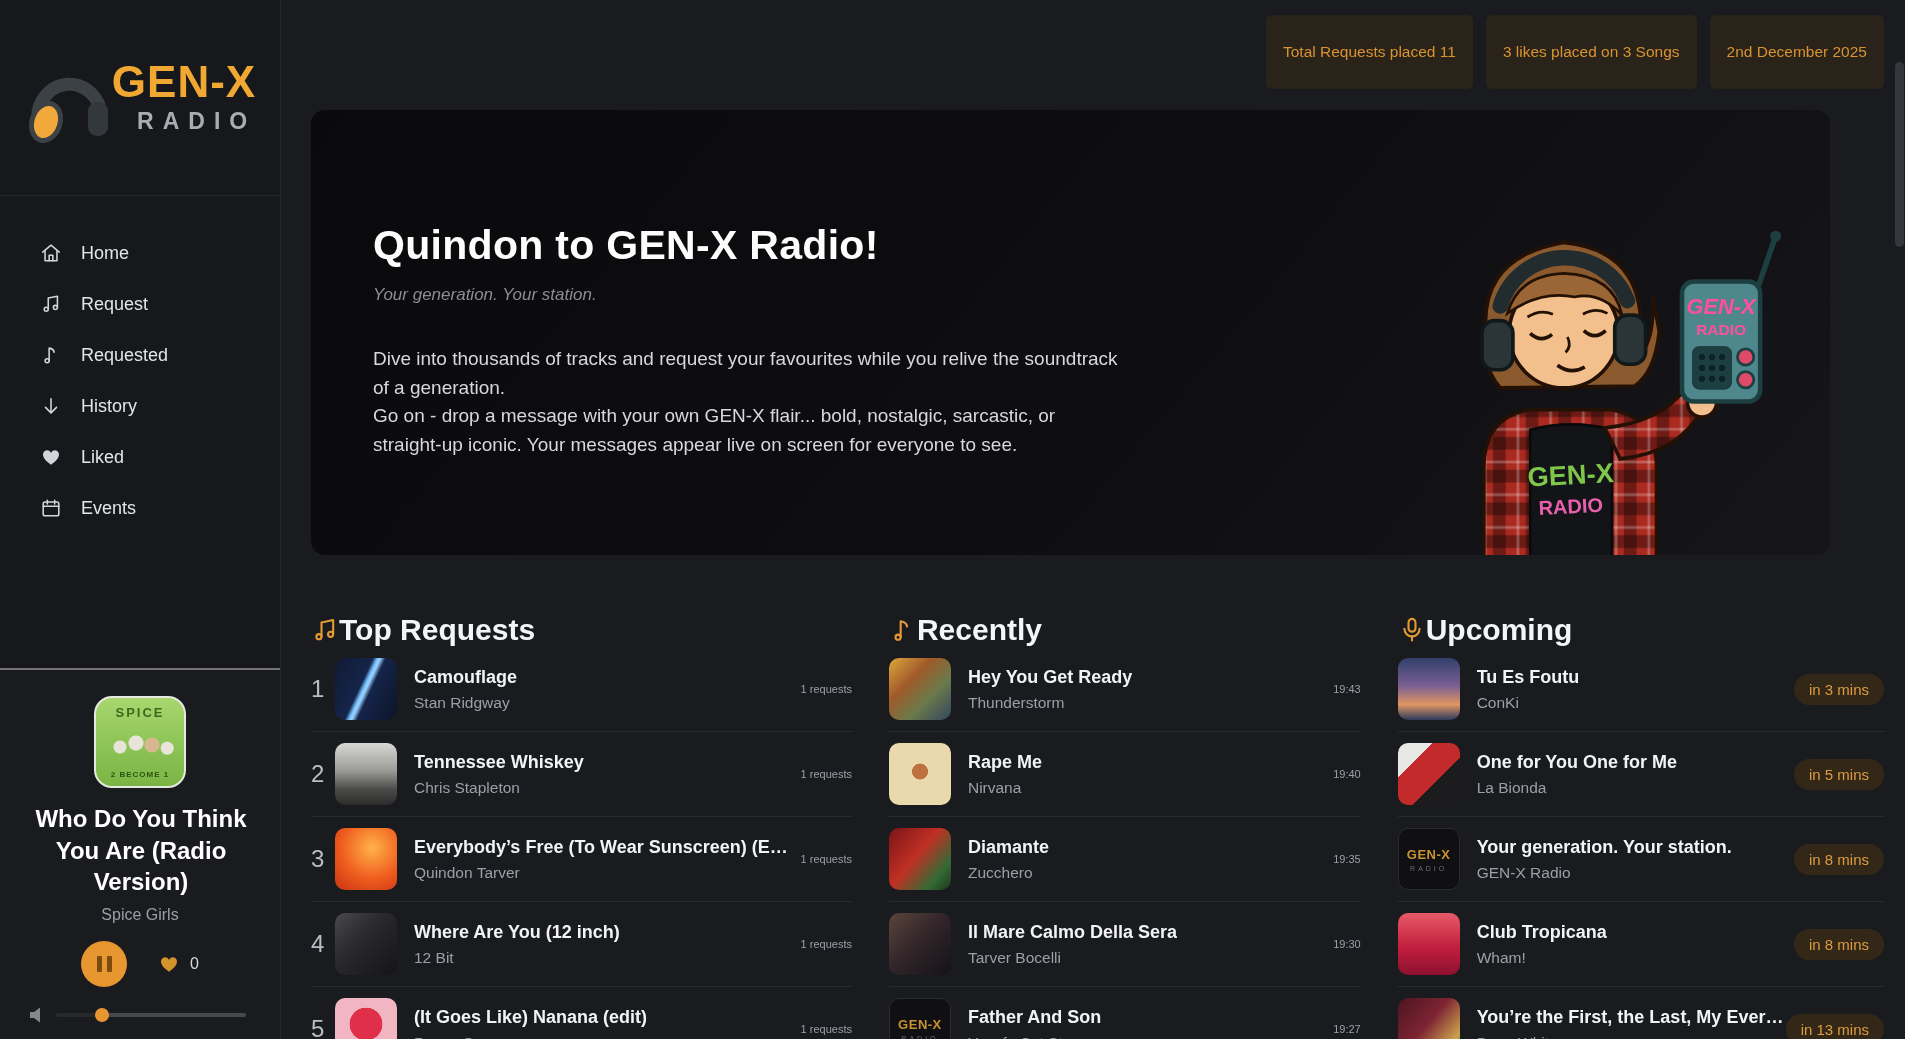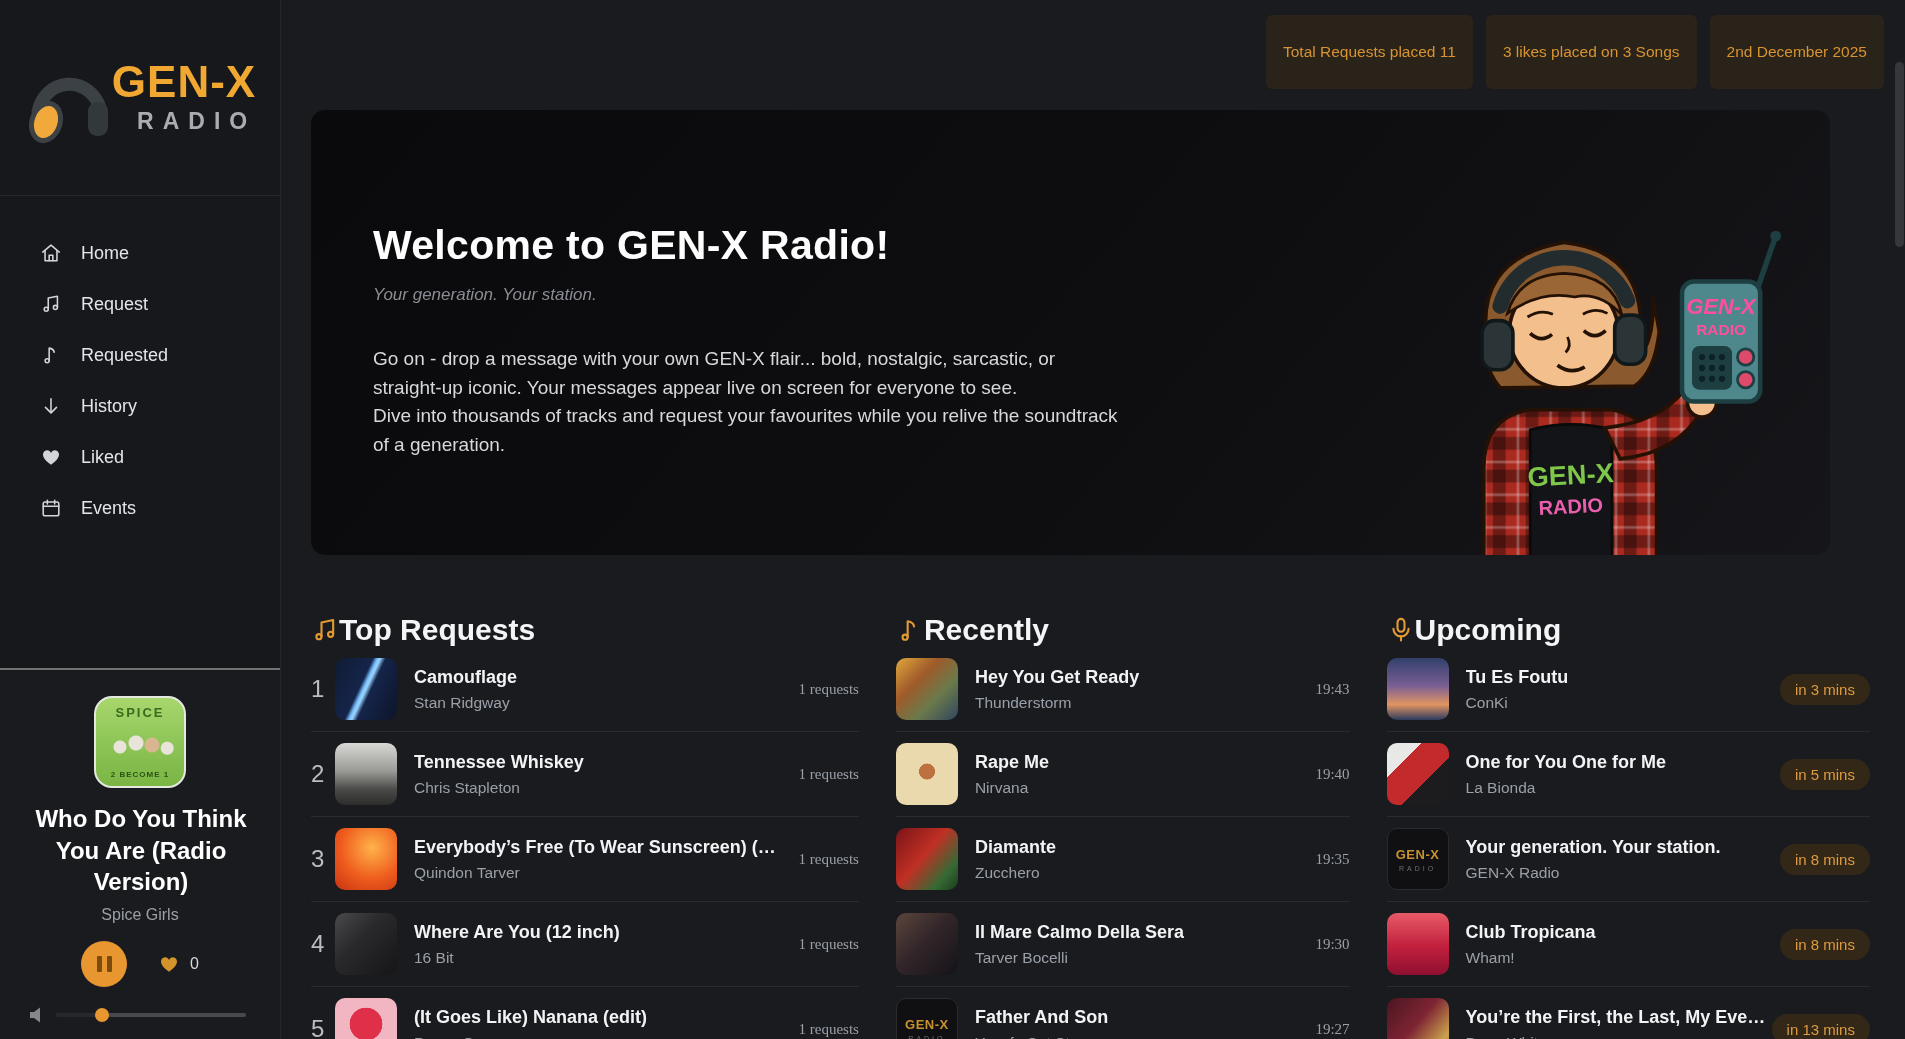--- a/index.html
+++ b/index.html
@@ -53,21 +53,21 @@
   .sec-head { display:flex; align-items:center; }
   .sec-head svg { width:28px; height:28px; }
   .sec-title { font-size:30px; font-weight:600; color:#f4f5f6; }
   .row { display:flex; align-items:center; padding:11px 0; border-bottom:1px solid rgba(255,255,255,0.07); cursor:pointer; }
   .row:last-child { border-bottom:none; }
   .rank { width:24px; font-size:24px; color:#b9bec5; flex-shrink:0; }
   .art { width:62px; height:62px; border-radius:10px; flex-shrink:0; }
   .row .txt { margin-left:17px; min-width:0; }
   .t-title { font-size:18px; font-weight:600; color:#f2f3f5; white-space:nowrap; overflow:hidden; text-overflow:ellipsis; }
   .t-artist { margin-top:6px; font-size:15.5px; color:#9aa0a8; }
-  .meta { margin-left:auto; padding-left:12px; font-size:15px; color:#9aa0a8; flex-shrink:0;font-family:Liberation Serif, serif; }
+  .meta { margin-left:auto; padding-left:12px; font-size:11px; color:#9aa0a8; flex-shrink:0; }
   .pill { margin-left:auto; flex-shrink:0; background:#332817; color:#de9b41; font-size:15px; padding:7px 15px; border-radius:18px; }
 
   
   .a-camouflage { background:linear-gradient(115deg,#101b33 0%,#15244a 42%,#79c2ff 47%,#9ad4ff 50%,#15244a 56%,#0c1428 100%); }
   .a-traveller  { background:linear-gradient(180deg,#d8d8d4 0%,#9a9a96 45%,#4a4a48 75%,#2c2c2a 100%); }
   .a-sunscreen  { background:radial-gradient(circle at 60% 32%, #ffb34a 0%, #ef5d1e 55%, #c73312 100%); }
   .a-16bit      { background:linear-gradient(135deg,#4a4a4c 0%,#2a2a2c 40%,#151517 100%); }
   .a-nanana     { background:radial-gradient(circle at 50% 42%, #e03049 0 34%, #f2b6c2 35%); }
   .a-70s        { background:linear-gradient(135deg,#e0a83c 0%,#a05a2a 35%,#6a7a4a 65%,#31455f 100%); }
   .a-inutero    { background:radial-gradient(circle at 50% 46%, #bd7040 0 17%, #ead9ac 18%); }
@@ -179,25 +179,25 @@
 </aside>
 
 <main class="main">
   <div class="badges">
     <span class="badge">Total Requests placed 11</span>
     <span class="badge">3 likes placed on 3 Songs</span>
     <span class="badge">2nd December 2025</span>
   </div>
 
   <section class="hero">
-    <h1>Welcome to GEN-X Radio!</h1>
+    <h1>Quindon to GEN-X Radio!</h1>
     <div class="tagline">Your generation. Your station.</div>
     <div class="body">
+      <p>Dive into thousands of tracks and request your favourites while you relive the soundtrack of a generation.</p>
       <p>Go on - drop a message with your own GEN-X flair... bold, nostalgic, sarcastic, or straight-up iconic. Your messages appear live on screen for everyone to see.</p>
-      <p>Dive into thousands of tracks and request your favourites while you relive the soundtrack of a generation.</p>
     </div>
 
     <svg class="illustration" width="400" height="364" viewBox="0 0 440 400">
       <defs>
         <pattern id="plaid" width="36" height="36" patternUnits="userSpaceOnUse">
           <rect width="36" height="36" fill="#aa2a20"></rect>
           <rect x="14" width="14" height="36" fill="rgba(0,0,0,0.35)"></rect>
           <rect y="14" width="36" height="14" fill="rgba(0,0,0,0.35)"></rect>
           <rect x="4" width="3" height="36" fill="rgba(255,255,255,0.25)"></rect>
           <rect y="4" width="36" height="3" fill="rgba(255,255,255,0.25)"></rect>
@@ -288,21 +288,21 @@
           <div class="t-title">Everybody’s Free (To Wear Sunscreen) (Edit)</div>
           <div class="t-artist">Quindon Tarver</div>
         </div>
         <span class="meta">1 requests</span>
       </div>
       <div class="row">
         <span class="rank">4</span>
         <div class="art a-16bit"></div>
         <div class="txt">
           <div class="t-title">Where Are You (12 inch)</div>
-          <div class="t-artist">16 Bit</div>
+          <div class="t-artist">12 Bit</div>
         </div>
         <span class="meta">1 requests</span>
       </div>
       <div class="row">
         <span class="rank">5</span>
         <div class="art a-nanana"></div>
         <div class="txt">
           <div class="t-title">(It Goes Like) Nanana (edit)</div>
           <div class="t-artist">Peggy Gou</div>
         </div>

